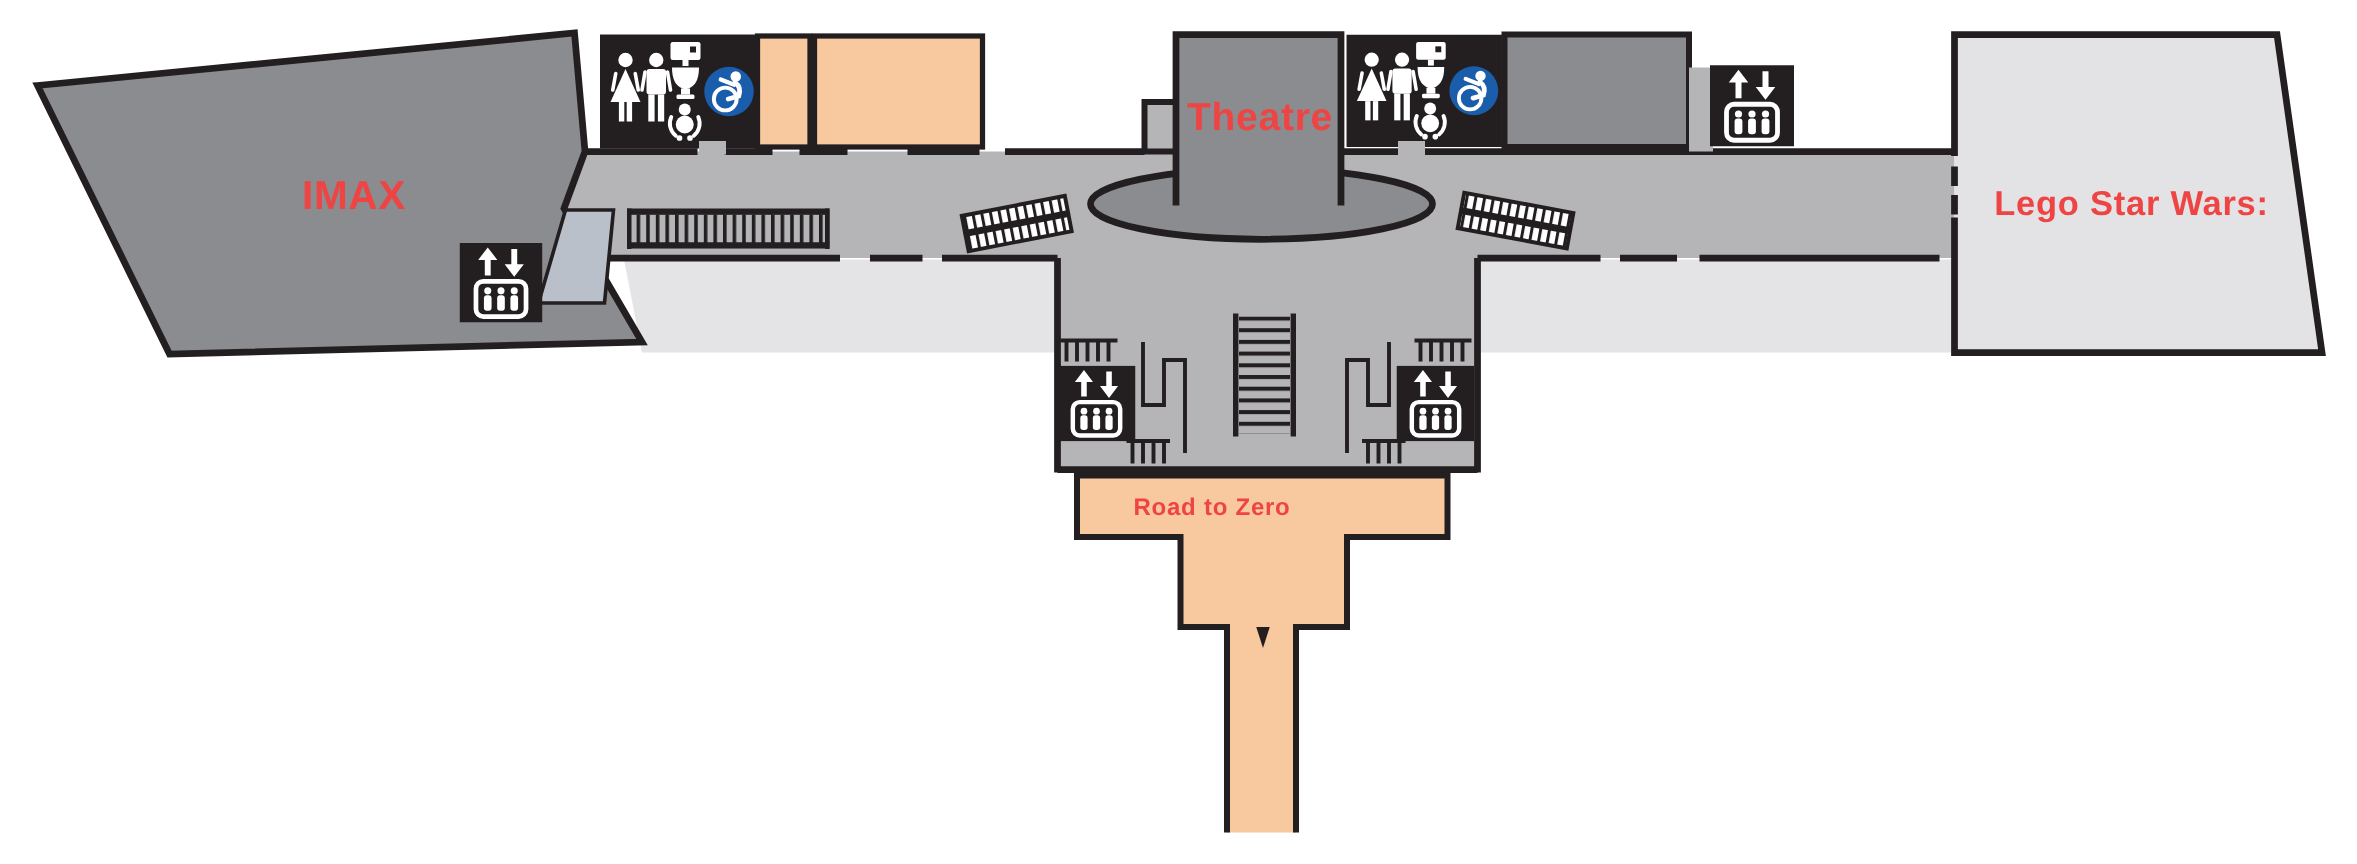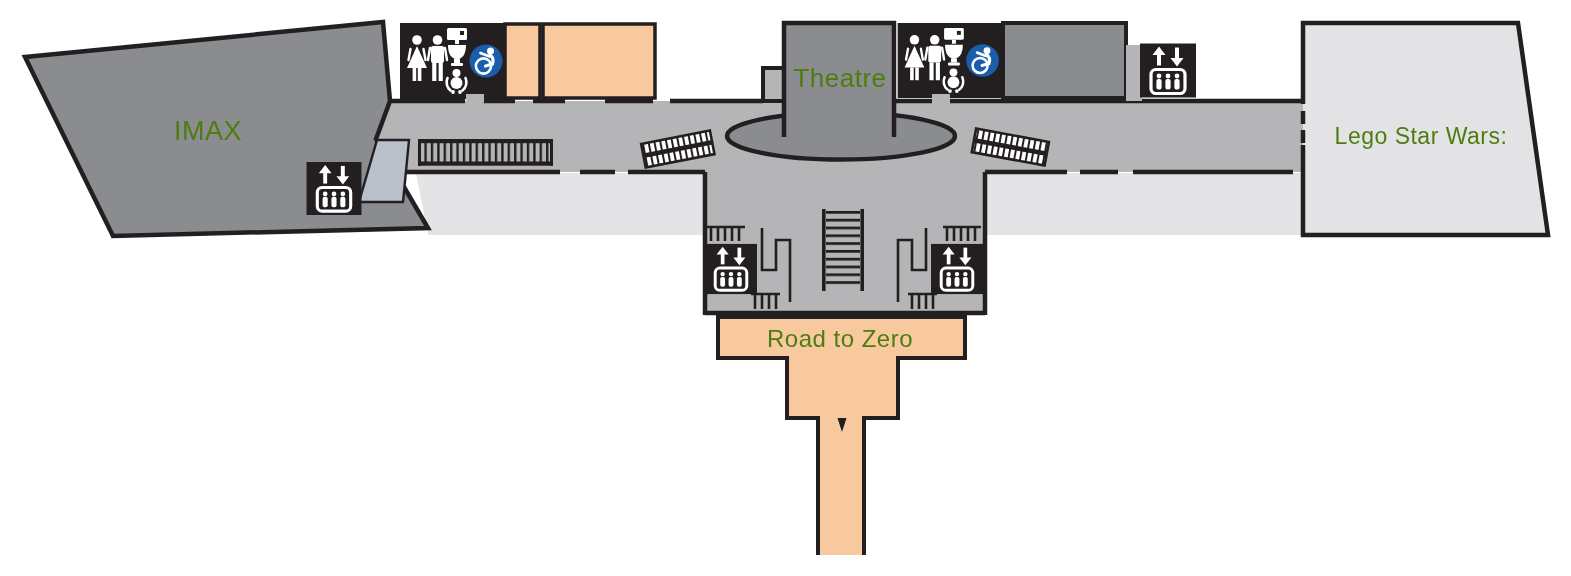--- a/index.html
+++ b/index.html
@@ -1,23 +1,23 @@
 <!DOCTYPE html>
 <html><head>
 <meta charset="utf-8">
 <style>
   html,body{margin:0;padding:0;background:#ffffff;}
   .stage{position:relative;width:1571px;height:576px;background:#ffffff;overflow:hidden;
          font-family:"Liberation Sans",sans-serif;}
   .plan-svg{position:absolute;left:0;top:0;}
-  .label{position:absolute;transform:translate(-50%,-50%);color:#4d7c0f;white-space:nowrap;
-         letter-spacing:.5px;font-weight:400;}
-  .label-imax{left:208px;top:131px;font-size:27px;}
+  .label{position:absolute;transform:translate(-50%,-50%);color:#ef4444;white-space:nowrap;
+         letter-spacing:.5px;font-weight:700;}
+  .label-imax{left:236px;top:131px;font-size:27px;}
   .label-theatre{left:840px;top:78px;font-size:26px;}
-  .label-road{left:840px;top:339px;font-size:24px;}
+  .label-road{left:808px;top:339px;font-size:16px;}
   .label-lego{left:1421px;top:136px;font-size:23px;text-align:right;line-height:29px;}
   svg .wall{stroke:#231f20;stroke-width:4.5;fill:none;stroke-linecap:butt;}
   svg .thin{stroke:#231f20;stroke-width:2.6;fill:none;}
 </style>
 </head>
 <body>
 
 <div class="stage">
 
 <svg class="plan-svg" width="1571" height="576" viewBox="0 0 1571 576">

